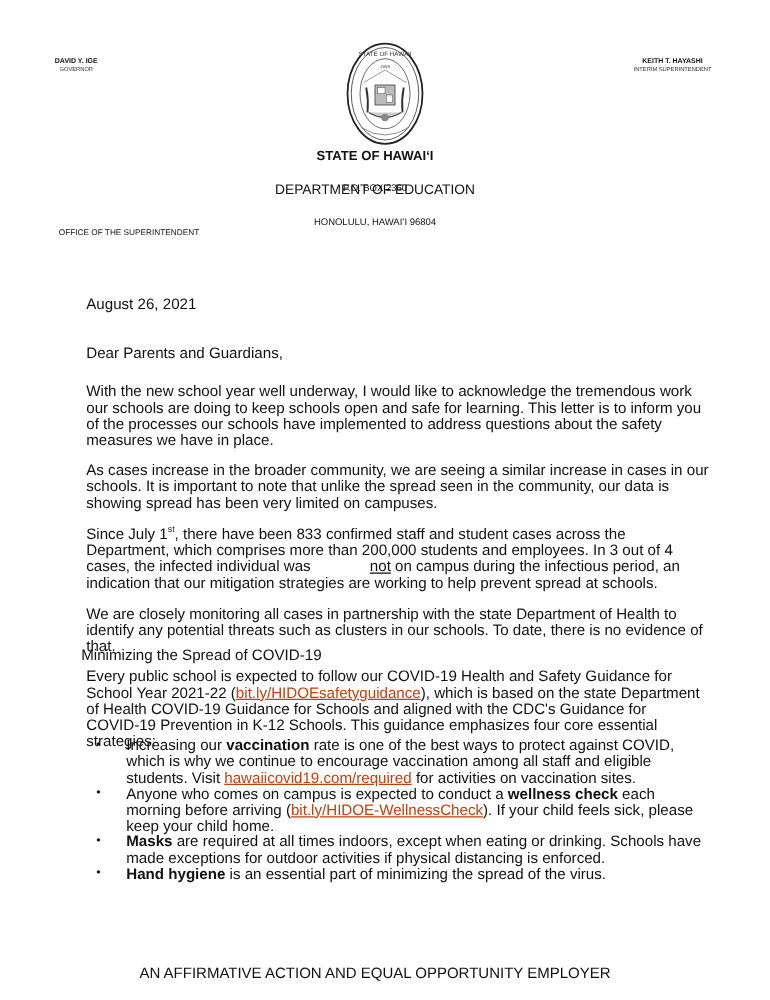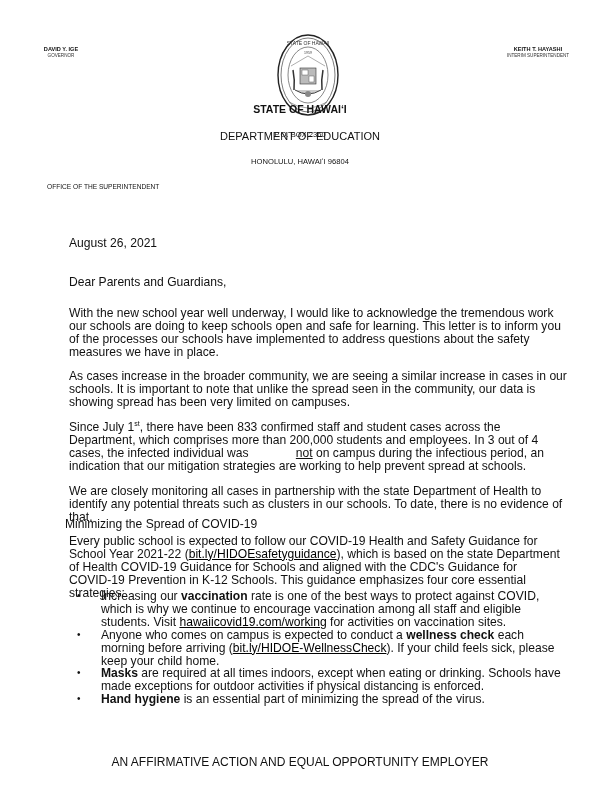--- a/index.html
+++ b/index.html
@@ -6,39 +6,39 @@
     body {
       width: 616px; height: 800px; position: relative; overflow: hidden;
       font-family: "Liberation Sans", sans-serif; color: #111111;
     }
     .abs { position: absolute; }
     .hdr-left { left: 22px; top: 46px; width: 78px; text-align: center; }
     .hdr-right { left: 470px; top: 46px; width: 136px; text-align: center; }
     .hdr-name { font-size: 5.6px; font-weight: bold; line-height: 7px; }
     .hdr-title { font-size: 4.6px; line-height: 6px; color: #333; }
     .seal { left: 265px; top: 32px; width: 86px; height: 86px; }
-    .center-block { left: 0; width: 600px; text-align: center; }
+    .center-block { left: 0; width: 600px; text-align: center; margin-top: 16px; }
     .state { top: 103px; font-size: 10.5px; font-weight: bold; }
     .dept { top: 130px; font-size: 11px; font-weight: normal; }
     .pobox { top: 130px; font-size: 7.6px; }
     .city { top: 157px; font-size: 7.6px; }
     .office { left: 47px; top: 183px; font-size: 6.6px; }
     .body-text {
       left: 65px; width: 500px; font-size: 12.1px; line-height: 12.9px;
     }
     p { margin: 4px; }
     .date { top: 233px; }
     .salutation { top: 272px; }
     .p1 { top: 303px; }
     .p2 { top: 366px; }
     .p3 { top: 417px; }
     .p4 { top: 481px; }
     .section { top: 518px; }
     .section-title { font-weight: normal; }
-    a.link { color: #000000; text-decoration: underline; }
+    a.link { color: #c2410c; text-decoration: underline; }
     u { text-decoration: underline; padding-left: 44px; }
     sup { font-size: 7px; line-height: 0; vertical-align: super; }
     ul.strategies {
       left: 65px; top: 590px; width: 505px; margin: 0; padding: 0; list-style: none;
       font-size: 12.1px; line-height: 12.9px;
     }
     ul.strategies li { position: relative; padding-left: 36px; }
     ul.strategies li .bullet {
       position: absolute; left: 12px; top: 0; font-size: 10px;
     }
@@ -87,19 +87,19 @@
 <p class="abs body-text p2">As cases increase in the broader community, we are seeing a similar increase in cases in our schools. It is important to note that unlike the spread seen in the community, our data is showing spread has been very limited on campuses.</p>
 <p class="abs body-text p3"><span>Since July 1</span><sup>st</sup><span>, there have been 833 confirmed staff and student cases across the Department, which comprises more than 200,000 students and employees. In 3 out of 4 cases, the infected individual was </span><u>not</u><span> on campus during the infectious period, an indication that our mitigation strategies are working to help prevent spread at schools.</span></p>
 <p class="abs body-text p4">We are closely monitoring all cases in partnership with the state Department of Health to identify any potential threats such as clusters in our schools. To date, there is no evidence of that.</p>
 
 <div class="abs body-text section">
   <div class="section-title">Minimizing the Spread of COVID-19</div>
   <p><span>Every public school is expected to follow our COVID-19 Health and Safety Guidance for School Year 2021-22 (</span><a class="link">bit.ly/HIDOEsafetyguidance</a><span>), which is based on the state Department of Health COVID-19 Guidance for Schools and aligned with the CDC's Guidance for COVID-19 Prevention in K-12 Schools. This guidance emphasizes four core essential strategies:</span></p>
 </div>
 
 <ul class="abs strategies">
-  <li><span class="bullet">•</span><span>Increasing our </span><b>vaccination</b><span> rate is one of the best ways to protect against COVID, which is why we continue to encourage vaccination among all staff and eligible students. Visit </span><a class="link">hawaiicovid19.com/working</a><span> for activities on vaccination sites.</span></li>
+  <li><span class="bullet">•</span><span>Increasing our </span><b>vaccination</b><span> rate is one of the best ways to protect against COVID, which is why we continue to encourage vaccination among all staff and eligible students. Visit </span><a class="link">hawaiicovid19.com/required</a><span> for activities on vaccination sites.</span></li>
   <li><span class="bullet">•</span><span>Anyone who comes on campus is expected to conduct a </span><b>wellness check</b><span> each morning before arriving (</span><a class="link">bit.ly/HIDOE-WellnessCheck</a><span>). If your child feels sick, please keep your child home.</span></li>
   <li><span class="bullet">•</span><b>Masks</b><span> are required at all times indoors, except when eating or drinking. Schools have made exceptions for outdoor activities if physical distancing is enforced.</span></li>
   <li><span class="bullet">•</span><b>Hand hygiene</b><span> is an essential part of minimizing the spread of the virus.</span></li>
 </ul>
 
 <div class="abs center-block footer">AN AFFIRMATIVE ACTION AND EQUAL OPPORTUNITY EMPLOYER</div>
 
 </body></html>

